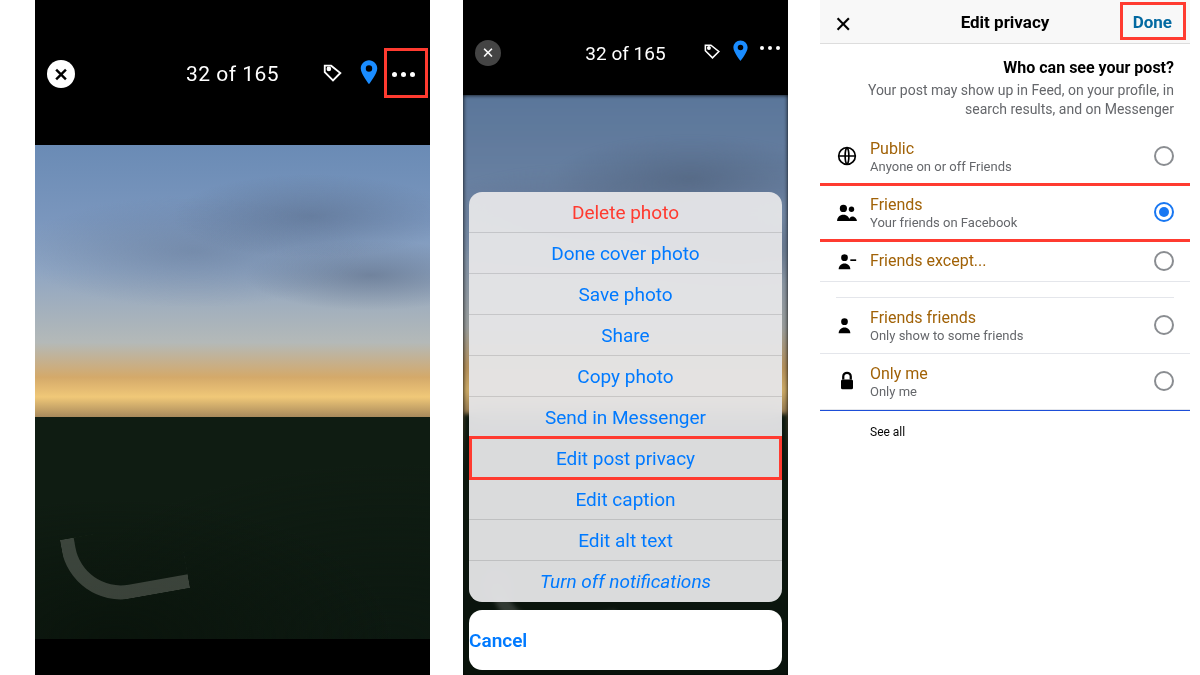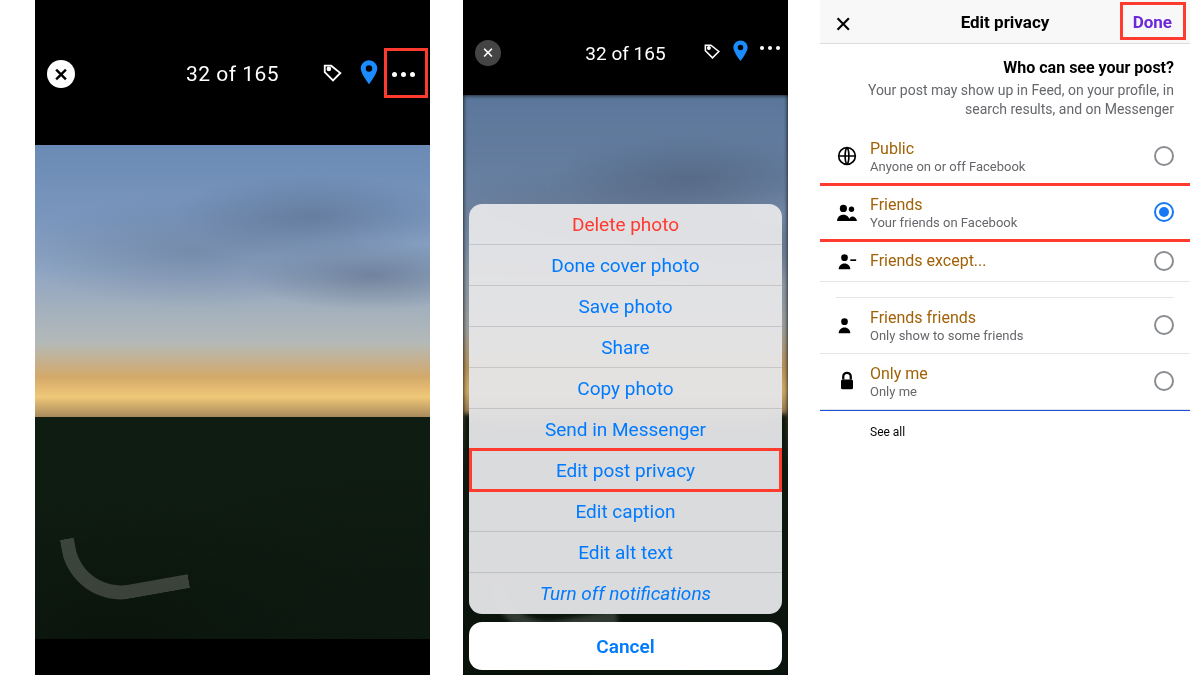--- a/index.html
+++ b/index.html
@@ -132,22 +132,22 @@
     color:#007aff;
     border-bottom:1px solid rgba(0,0,0,0.12);
     position:relative;
   }
   .sheet-item:last-child { border-bottom:none;font-style:italic; }
   .sheet-item.destructive { color:#ff3b30; }
   .sheet-cancel {
     margin-top:8px;
     background:#fff;
     border-radius:13px;
-    height:48px;
-    display:flex; align-items:center; justify-content:center;
+    height:60px;
+    display:flex; align-items:center; justify-content:flex-start;
     font-size:19px; font-weight:600;
     color:#007aff;
   }
   .sheet-highlight {
     position:absolute; left:0; right:0; top:-2px; bottom:-2px;
     border:3px solid #ff3b30;
     pointer-events:none;
   }
 
   
@@ -157,21 +157,21 @@
     position:relative;
     display:flex; align-items:center; justify-content:center;
   }
   .p3-close3 {
     position:absolute; left:14px; top:12px;
     font-size:22px; font-weight:300; color:#000;
   }
   .p3-title { font-size:17px; font-weight:700; color:#000; }
   .p3-done {
     position:absolute; right:14px; top:10px;
-    font-size:17px; font-weight:700; color:#6d28d9;
+    font-size:17px; font-weight:700; color:#0369a1;
     padding:2px 4px;
     text-align:center;
   }
   .p3-done-highlight {
     position:absolute; right:4px; top:2px;
     width:66px; height:38px;
     border:3px solid #ff3b30;
     pointer-events:none;
   }
   .p3-sub {
@@ -346,21 +346,21 @@
 
   <div class="opt">
     <div class="ico">
       <svg width="20" height="20" viewBox="0 0 24 24" fill="#000">
           <circle cx="12" cy="12" r="10" fill="none" stroke="#000" stroke-width="2"></circle>
           <path d="M2 12h20M12 2c3 3 3 17 0 20M12 2c-3 3-3 17 0 20" fill="none" stroke="#000" stroke-width="2"></path>
         </svg>
     </div>
     <div class="txt">
       <div class="ttl">Public</div>
-      <div class="dsc">Anyone on or off Facebook</div>
+      <div class="dsc">Anyone on or off Friends</div>
     </div>
     <div class="radio"></div>
   </div>
 
   <div class="opt">
     <div class="ico">
       <svg width="22" height="18" viewBox="0 0 24 20" fill="#000">
           <circle cx="8" cy="6" r="4"></circle>
           <circle cx="17" cy="7" r="3"></circle>
           <path d="M1 20c0-4 3-7 7-7s7 3 7 7M14 20c0-3 2-5 4-5s5 2 5 5"></path>

